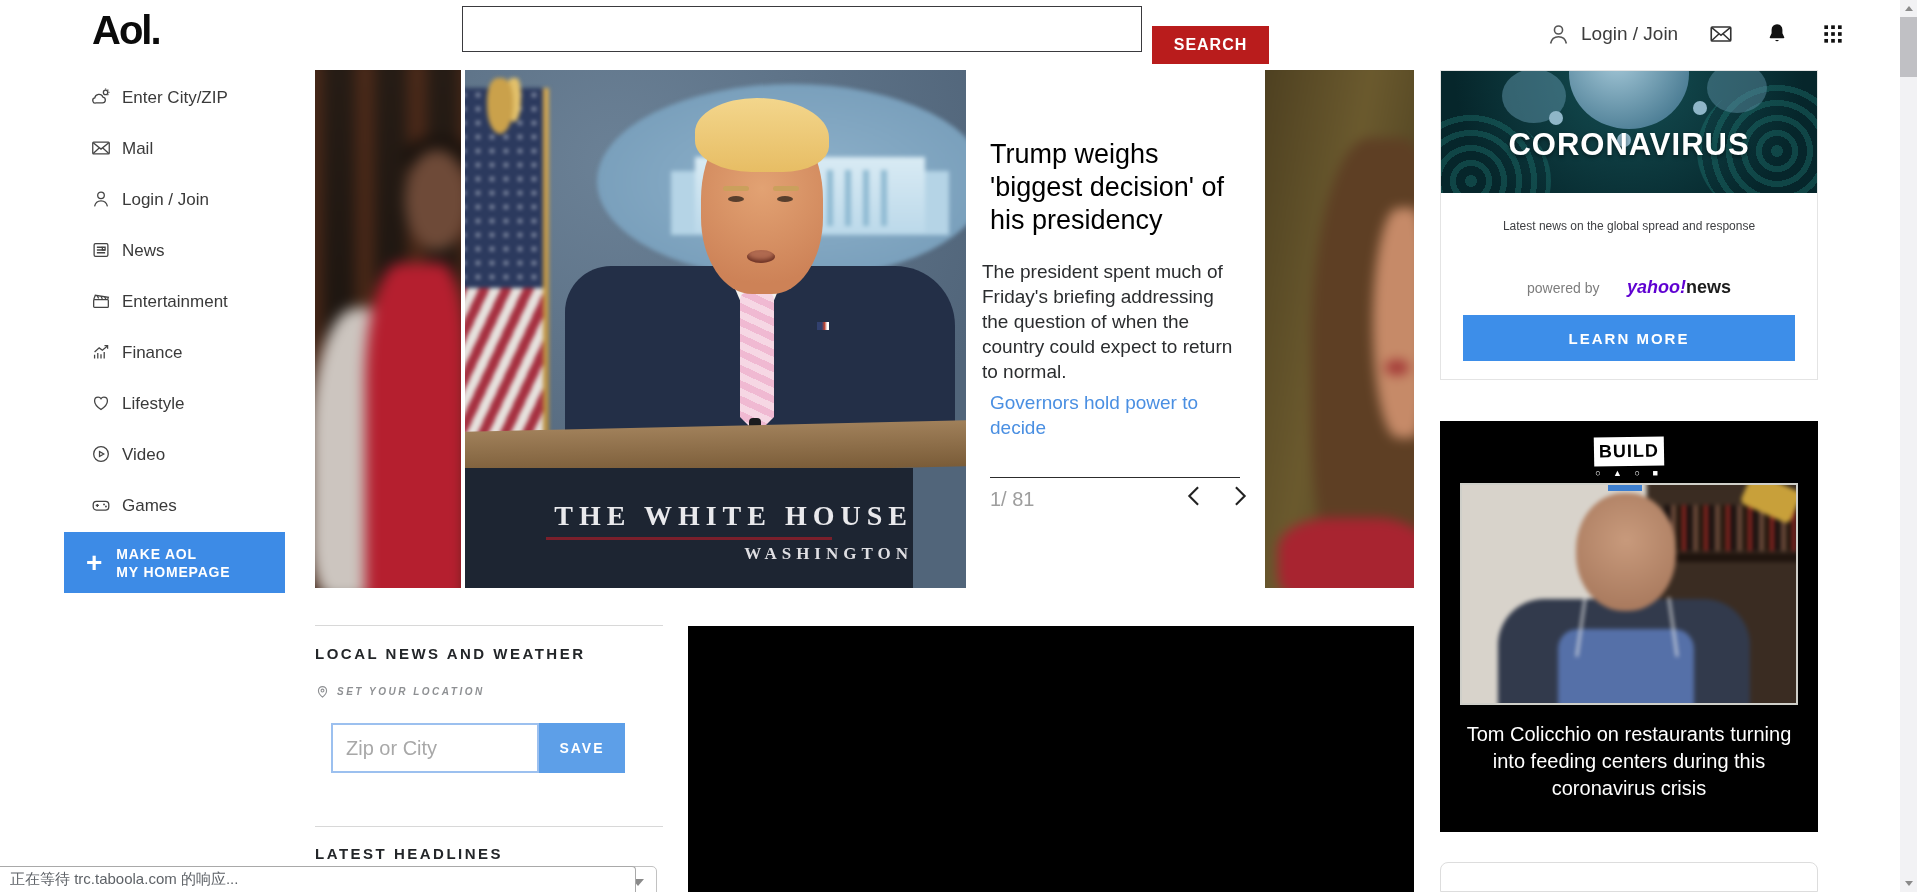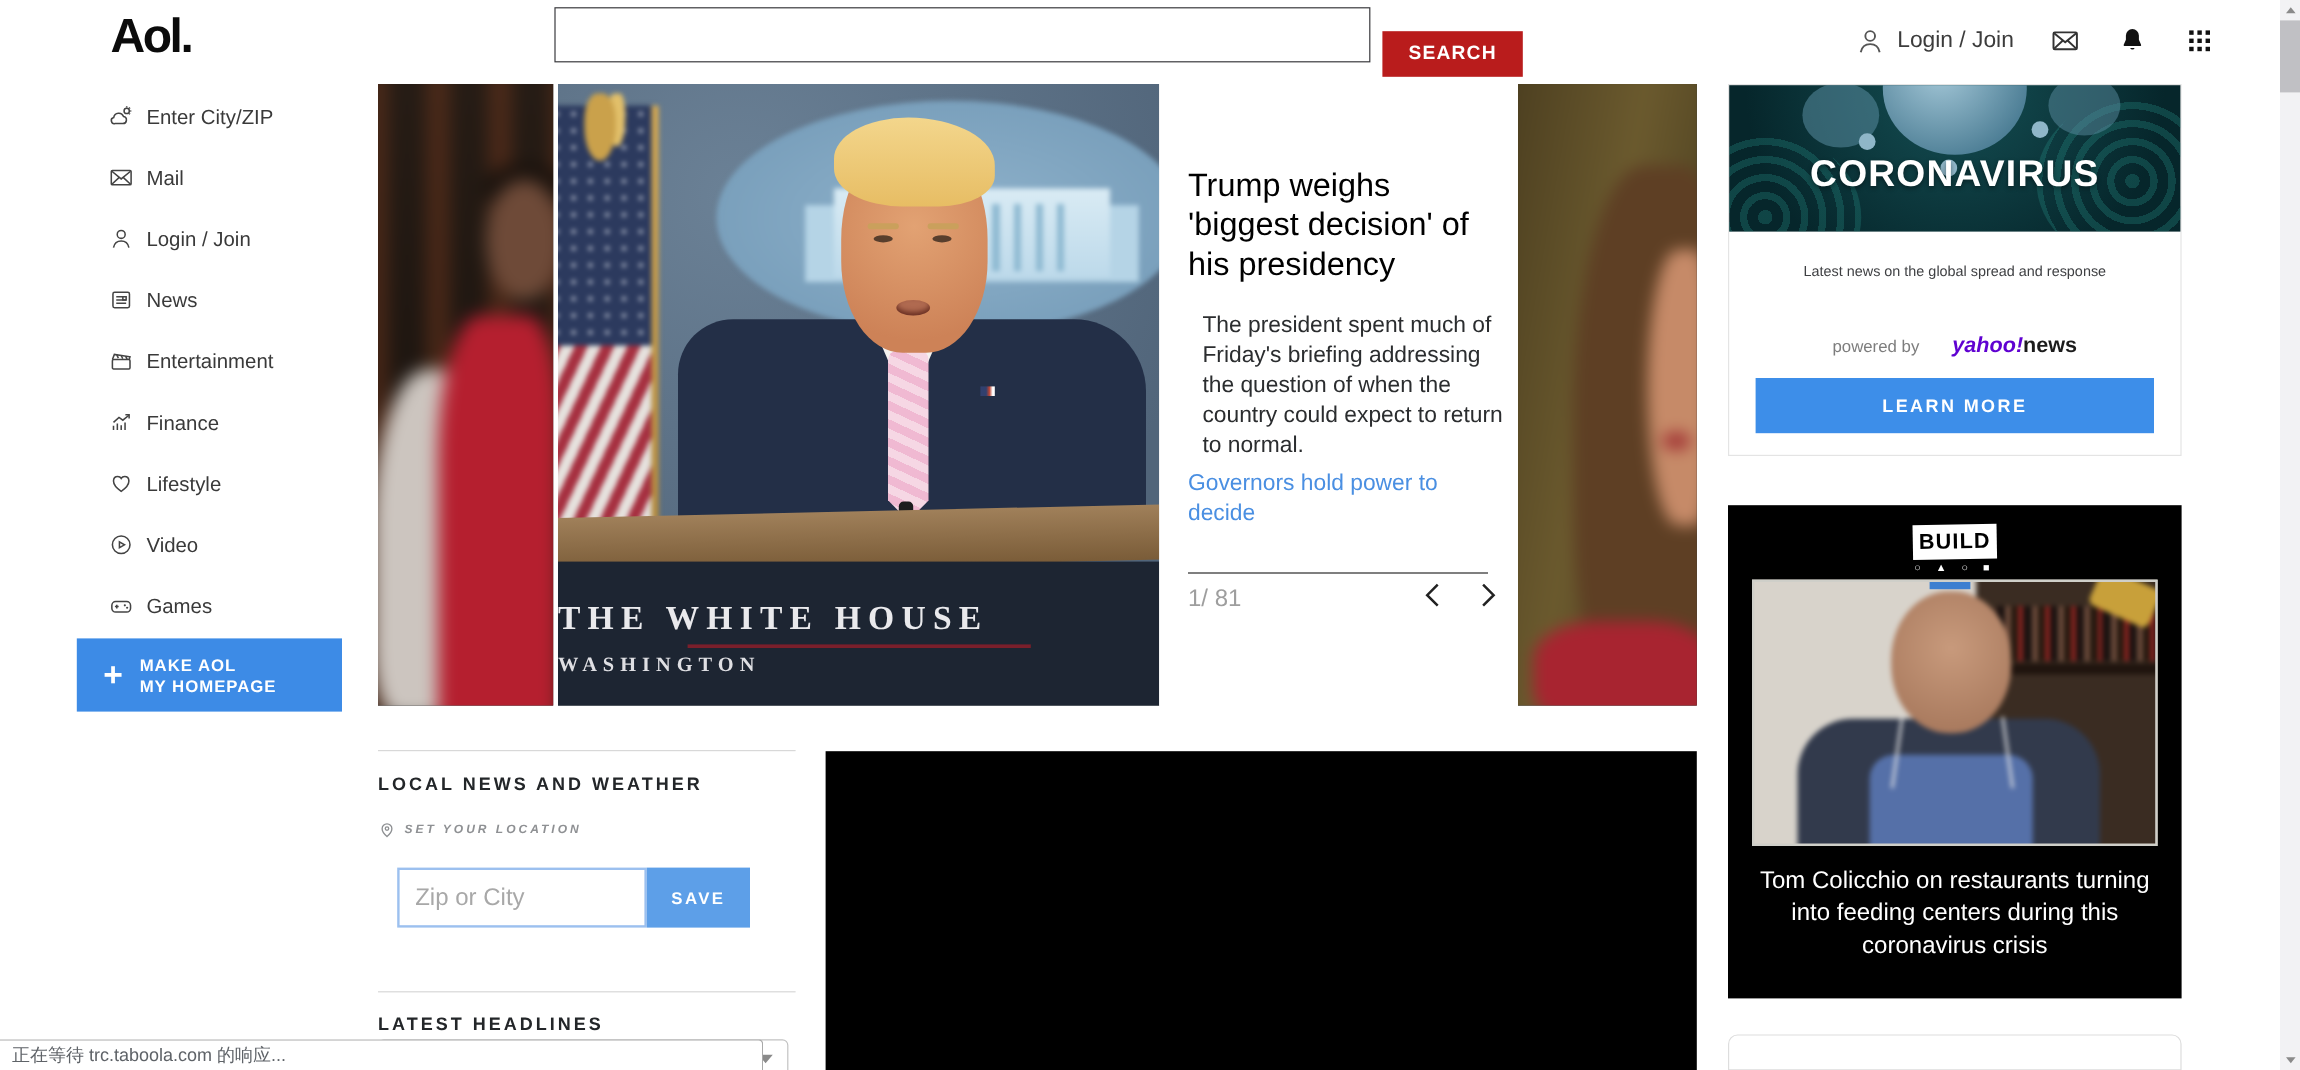--- a/index.html
+++ b/index.html
@@ -101,32 +101,32 @@
   .t-brow.l { left:22px; } .t-brow.r { left:72px; }
   .t-eye { position:absolute; width:16px; height:6px; background:rgba(55,40,30,.8);
       border-radius:50%; top:84px; }
   .t-eye.l { left:27px; } .t-eye.r { left:76px; }
   .t-mouth { position:absolute; left:46px; top:138px; width:28px; height:13px;
       background:#b06a50; border-radius:50%; box-shadow:inset 0 -3px 4px rgba(90,35,25,.8); }
   .t-mic { position:absolute; left:284px; top:348px; width:12px; height:20px; background:#1c1c1e;
       border-radius:4px; }
   .t-podium-top { position:absolute; left:-8px; top:356px; width:520px; height:46px;
       background:linear-gradient(#a0805a,#7a5c38); border-radius:8px; transform:rotate(-1.3deg); }
-  .t-podium { position:absolute; left:0; top:398px; width:501px; height:120px; background:#1d2532;
-      text-align:left; }
+  .t-podium { position:absolute; left:0; top:398px; width:448px; height:120px; background:#1d2532;
+      text-align:right; }
   .t-podium-line1 { margin-top:32px; font-family:"Liberation Serif", serif; font-weight:700;
       color:#e9e9ec; font-size:28px; letter-spacing:6px; }
   .t-podium-rule { width:286px; height:3px; background:#7a1f2b; margin:5px auto 4px; }
   .t-podium-line2 { font-family:"Liberation Serif", serif; font-weight:700; color:#dfdfe3;
       font-size:17px; letter-spacing:5px; }
 
   
   .news-card { position:absolute; left:651px; top:0; width:296px; height:518px; background:#fff; }
   .card-title { margin:68px 24px 0; font-size:27px; line-height:33px; color:#000; font-weight:500; }
-  .card-body { margin:22px 36px 0; font-size:19px; line-height:25px; color:#2b2d2f; width:252px; }
+  .card-body { margin:22px 16px 0; font-size:19px; line-height:25px; color:#2b2d2f; width:252px; }
   .card-link { margin:6px 24px 0; font-size:19px; line-height:25px; color:#4a8fe2; cursor:pointer;
       width:252px; }
   .card-rule { position:absolute; left:24px; right:22px; top:407px; border-top:1px solid #2c2c2c; }
   .card-page { position:absolute; left:24px; top:418px; font-size:20px; color:#9e9e9e; }
   .card-prev, .card-next { position:absolute; top:412px; width:28px; height:30px; cursor:pointer; }
   .card-prev { left:214px; } .card-next { left:260px; }
 
   
   .corona { position:absolute; left:1440px; top:70px; width:378px; height:310px; background:#fff;
       border:1px solid #e4e4e4; }

